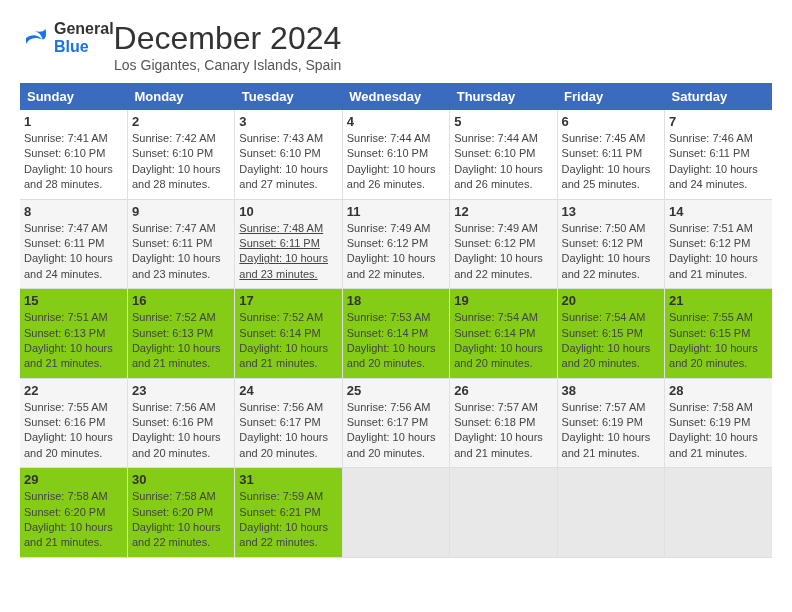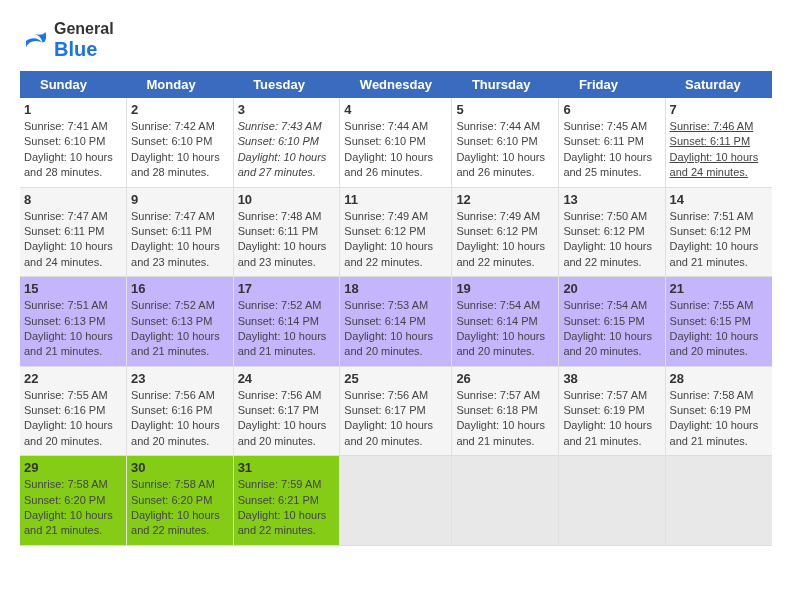--- a/index.html
+++ b/index.html
@@ -38,21 +38,21 @@
       color: #555;
     }
     table {
       width: 100%;
       border-collapse: collapse;
       font-size: 10.5px;
     }
     thead th {
       background-color: #3a6bbf;
       color: white;
-      padding: 6px 20px;
+      padding: 6px 7px;
       text-align: left;
       font-size: 13px;
       font-weight: bold;
     }
     tbody tr {
       border-bottom: 1px solid #ddd;
     }
     tbody tr:nth-child(odd) {
       background-color: #f9f9f9;
     }
@@ -80,38 +80,42 @@
       font-size: 11px;
       color: #444;
       line-height: 1.4;
     }
     .empty-cell {
       background-color: #f0f0f0 !important;
     }
     
     .week-row-1 td { background-color: #ffffff; }
     .week-row-2 td { background-color: #f5f5f5; }
-    .week-row-3 td { background-color: #c4b5fd; }
+    .week-row-3 td { background-color: #84cc16; }
     .week-row-4 td { background-color: #f5f5f5; }
     .week-row-5 td { background-color: #84cc16; }
     .empty-cell { background-color: #e8e8e8 !important; }
   </style>
 </head>
 <body>
 
 <div class="header">
   <div class="logo">
     <svg class="logo-bird" viewBox="0 0 40 40">
       <path d="M8 28 C12 20, 20 18, 30 22 C24 16, 16 14, 8 20 Z" fill="#1a73e8"></path>
       <path d="M30 22 C28 14, 22 10, 16 12 C22 10, 30 14, 34 8 C36 16, 34 22, 30 22 Z" fill="#1a73e8"></path>
     </svg>
     <div>
       <div style="font-size:16px;font-weight:bold;color:#333;">General</div>
-      <div style="font-size:20px;font-weight:bold;color:#1a73e8;">Blue</div>
+      <div style="font-size:16px;font-weight:bold;color:#1a73e8;">Blue</div>
     </div>
+  </div>
+  <div class="title-section">
+    <div class="month-title">December 2024</div>
+    <div class="location">Los Gigantes, Canary Islands, Spain</div>
   </div>
 </div>
 
 <table>
   <thead>
     <tr>
       <th>Sunday</th>
       <th>Monday</th>
       <th>Tuesday</th>
       <th>Wednesday</th>
@@ -131,21 +135,21 @@
         </td>
         <td>
           <span class="day-num">2</span>
           <div class="day-info" style="white-space: pre-line;">Sunrise: 7:42 AM
 Sunset: 6:10 PM
 Daylight: 10 hours
 and 28 minutes.</div>
         </td>
         <td>
           <span class="day-num">3</span>
-          <div class="day-info" style="white-space: pre-line; font-style: italic;">Sunrise: 7:43 AM
+          <div class="day-info" style="white-space: pre-line;">Sunrise: 7:43 AM
 Sunset: 6:10 PM
 Daylight: 10 hours
 and 27 minutes.</div>
         </td>
         <td>
           <span class="day-num">4</span>
           <div class="day-info" style="white-space: pre-line;">Sunrise: 7:44 AM
 Sunset: 6:10 PM
 Daylight: 10 hours
 and 26 minutes.</div>
@@ -159,21 +163,21 @@
         </td>
         <td>
           <span class="day-num">6</span>
           <div class="day-info" style="white-space: pre-line;">Sunrise: 7:45 AM
 Sunset: 6:11 PM
 Daylight: 10 hours
 and 25 minutes.</div>
         </td>
         <td>
           <span class="day-num">7</span>
-          <div class="day-info" style="white-space: pre-line; text-decoration: underline;">Sunrise: 7:46 AM
+          <div class="day-info" style="white-space: pre-line;">Sunrise: 7:46 AM
 Sunset: 6:11 PM
 Daylight: 10 hours
 and 24 minutes.</div>
         </td>
       </tr>
       <tr class="week-row-2">
         <td>
           <span class="day-num">8</span>
           <div class="day-info" style="white-space: pre-line;">Sunrise: 7:47 AM
 Sunset: 6:11 PM
@@ -182,21 +186,21 @@
         </td>
         <td>
           <span class="day-num">9</span>
           <div class="day-info" style="white-space: pre-line;">Sunrise: 7:47 AM
 Sunset: 6:11 PM
 Daylight: 10 hours
 and 23 minutes.</div>
         </td>
         <td>
           <span class="day-num">10</span>
-          <div class="day-info" style="white-space: pre-line;">Sunrise: 7:48 AM
+          <div class="day-info" style="white-space: pre-line; text-decoration: underline;">Sunrise: 7:48 AM
 Sunset: 6:11 PM
 Daylight: 10 hours
 and 23 minutes.</div>
         </td>
         <td>
           <span class="day-num">11</span>
           <div class="day-info" style="white-space: pre-line;">Sunrise: 7:49 AM
 Sunset: 6:12 PM
 Daylight: 10 hours
 and 22 minutes.</div>

